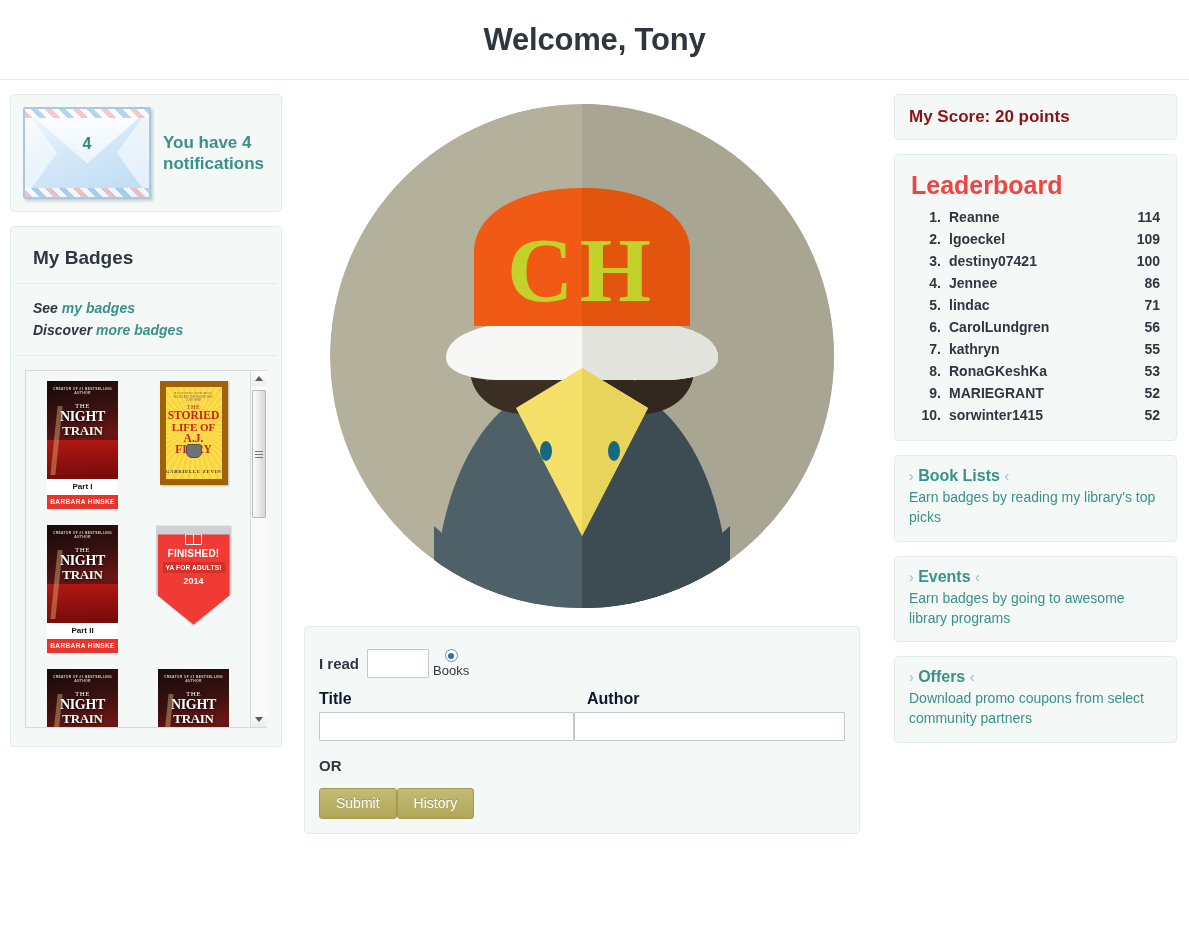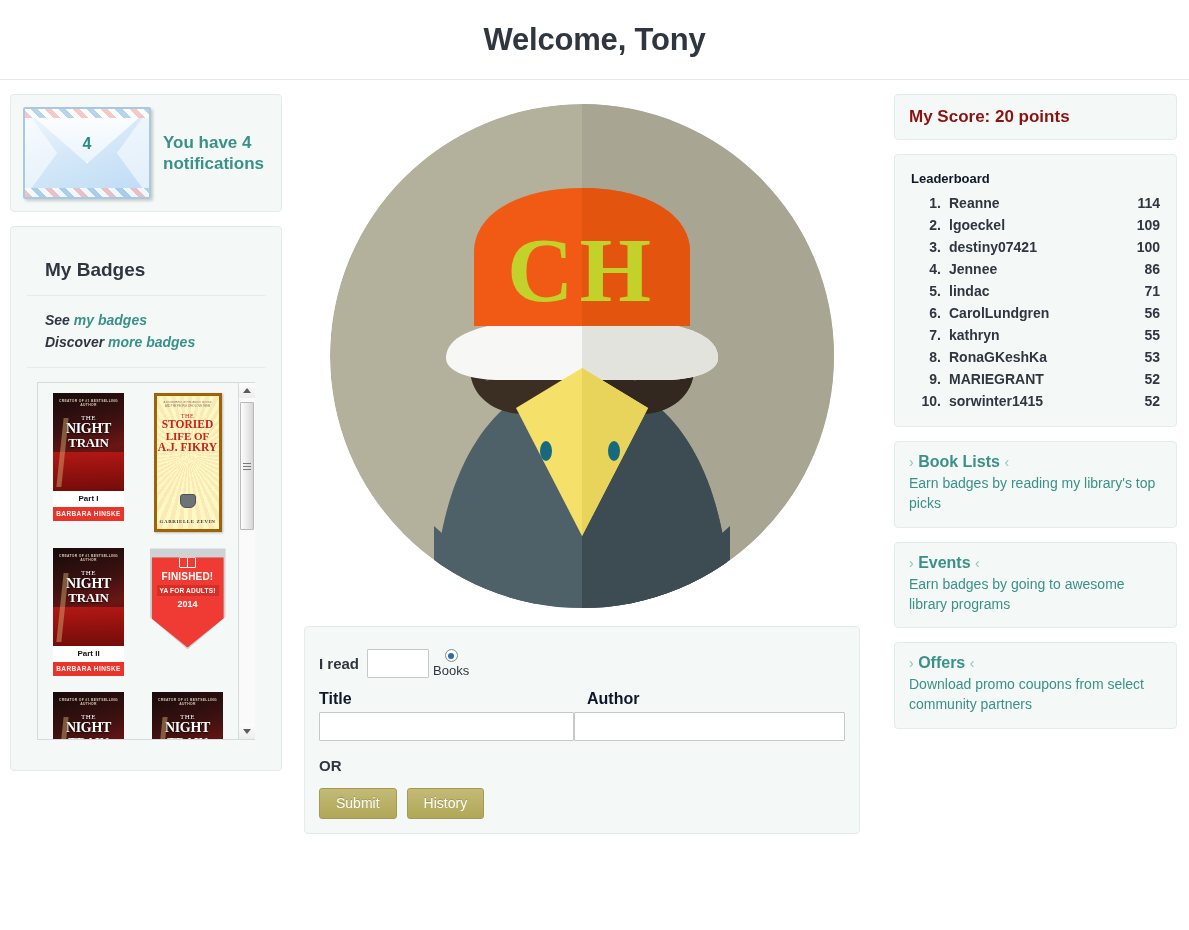--- a/index.html
+++ b/index.html
@@ -76,21 +76,21 @@
     clip-path: polygon(0 0, 100% 0, 50% 100%);
     border-bottom:2px solid #ffffff;
   }
   .env-count {
     position:absolute; left:0; right:0; top:26px; text-align:center;
     font-size:16px; font-weight:bold; color:#2e8b82; z-index:5;
   }
   .notif-text { font-size:17px; font-weight:bold; color:#3a9188; line-height:1.25; }
 
   
-  .badges-panel { padding: 16px; }
+  .badges-panel { padding: 4px; }
   .badges-title {
     font-size:19px; font-weight:bold; color:#2f3640;
     padding:16px 18px 14px 18px;
     border-bottom:1px solid #e3ece9;
   }
   .badges-links { padding:14px 18px 14px 18px; border-bottom:1px solid #e3ece9;font-style:italic; }
   .badges-links div { font-size:14px; font-weight:bold; color:#2f3640; line-height:1.55; }
   .badges-links a { color:#3a9188; text-decoration:none; }
 
   .badges-scrollwrap {
@@ -136,21 +136,21 @@
   .bc-part {
     background:#fff; text-align:center; font-size:8px; font-weight:bold;
     color:#111; padding:3px 0 4px 0;
   }
   .bc-author {
     background:#e8342a; text-align:center; font-size:6.5px; font-weight:bold;
     color:#fff3f0; padding:3px 0 4px 0; letter-spacing:.4px;
   }
 
   
-  .fikry { width:68px; height:139px; border:3px solid #a16207; background:#fef9c3;
+  .fikry { width:68px; height:104px; border:6px solid #a16207; background:#fde047;
            position:relative; overflow:hidden; box-shadow:1px 1px 2px rgba(0,0,0,.25);}
   .fikry .fk-sun {
     position:absolute; inset:0;
     background: repeating-conic-gradient(from 0deg at 50% 45%,
       rgba(201,32,28,.07) 0deg 4deg, rgba(255,255,255,0) 4deg 8deg);
   }
   .fikry .fk-blurb {
     position:absolute; top:5px; left:5px; right:5px; height:9px;
     font-size:2.6px; color:#8a6b66; text-align:center; line-height:1.25; overflow:hidden;
   }
@@ -234,36 +234,36 @@
   }
   .radio i { width:6px; height:6px; border-radius:50%; background:#2a6ea8; display:block; }
   .radio-label { font-size:13px; color:#2f3640; margin-top:1px; }
   .rl-headrow { display:flex; margin:12px 0 4px 0; }
   .rl-headrow div { font-size:16px; font-weight:bold; color:#0f172a; }
   .head-title { width:268px; }
   .inp-title { width:268px; }
   .inp-author { width:284px; }
   .rl-or { font-size:15px; font-weight:bold; color:#2f3640; margin:16px 0 10px 0; }
   .inp-secret { width:210px; margin-left:10px; }
-  .rl-buttons { margin-top:14px; display:flex; gap:10px; }
+  .rl-buttons { margin-top:14px; display:flex; gap:0; }
   .btn {
     background: linear-gradient(180deg,#c3bb76 0%,#b0a757 100%);
     border:1px solid #a39a52; border-radius:3px;
     color:#ffffff; font-size:14px; font-weight:normal;
     padding:6px 16px 7px 16px; cursor:pointer;
     font-family:"Liberation Sans", sans-serif;
     text-shadow:0 -1px 0 rgba(0,0,0,.18);
   }
 
   
   .score-panel { padding:12px 14px; }
   .score-text { font-size:17px; font-weight:bold; color:#8b1212; }
 
   .lb-panel { padding:16px 16px 14px 16px; }
-  .lb-title { font-size:13px; font-weight:bold; color:#0f172a; margin-bottom:6px; }
+  .lb-title { font-size:25px; font-weight:bold; color:#ef4444; margin-bottom:6px; }
   .lb-list { list-style:none; margin:0; padding:0; }
   .lb-item { display:flex; align-items:baseline; font-size:14px; font-weight:bold;
              color:#2f3640; padding:3px 0 3px 0; }
   .lb-rank { width:30px; text-align:right; flex:0 0 30px; }
   .lb-name { flex:1 1 auto; padding-left:8px; }
   .lb-pts  { flex:0 0 auto; text-align:right; }
 
   .promo-panel { padding:11px 14px 13px 14px; }
   .promo-head { font-size:16px; font-weight:bold; color:#3a9188; margin-bottom:2px; }
   .promo-head .chev { color:#8cc3bb; font-weight:normal; font-size:14px; }

